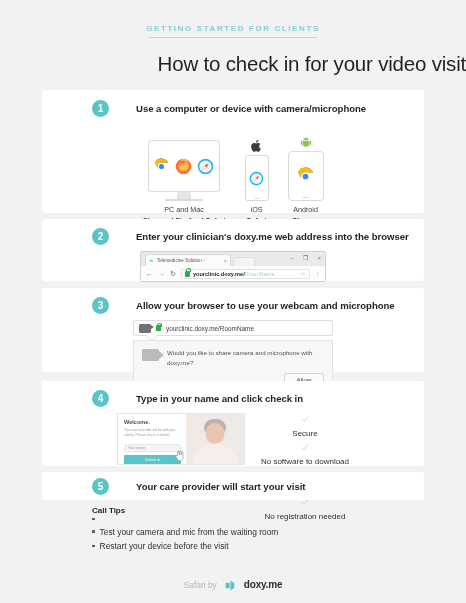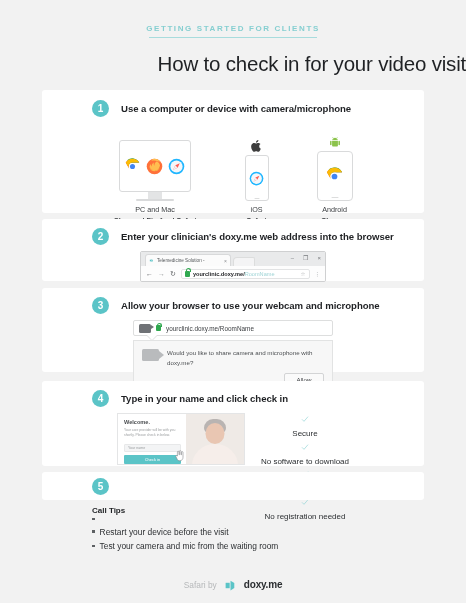--- a/index.html
+++ b/index.html
@@ -44,25 +44,25 @@
   .step-head { display: flex; align-items: center; }
   .badge {
     width: 17px; height: 17px; border-radius: 50%;
     background: #5bc4c7; color: #ffffff;
     font-size: 10px; font-weight: bold;
     display: flex; align-items: center; justify-content: center;
     flex: 0 0 auto;
   }
   .step-title {
     font-size: 9.6px; font-weight: bold; color: #1f2124;
-    margin-left: 12px; letter-spacing: -0.05px;
-  }
-
-  
-  .devices { display: flex; justify-content: center; align-items: flex-end; gap: 48px; margin-top: 7px; }
+    margin-left: 27px; letter-spacing: -0.05px;
+  }
+
+  
+  .devices { display: flex; justify-content: center; align-items: flex-end; gap: 19px; margin-top: 7px; }
   .dev { display: flex; flex-direction: column; align-items: center; }
   .dev-label { margin-top: 4px; text-align: center; font-size: 7.2px; color: #3a3d40; line-height: 1.45; }
   .dev-label b { font-weight: bold; }
   .dev-label .reg { font-weight: normal; }
 
   .monitor-screen {
     width: 72px; height: 52px; border: 1.6px solid #d9dadb; border-radius: 3px;
     background: #fff; display: flex; align-items: center; justify-content: center; gap: 5px;
   }
   .monitor-neck { width: 14px; height: 7px; background: #e3e4e5; margin: 0 auto; }
@@ -424,35 +424,36 @@
           </svg>
           <span class="benefit-text">No registration needed</span>
         </div>
       </div>
     </div>
   </div>
 
   <div class="card" style="top:472px;height:28px;display:flex;align-items:center;">
     <div class="step-head" style="padding-left:50px;">
       <div class="badge">5</div>
+      <div class="step-title">Your care provider will start your visit</div>
     </div>
   </div>
 
   <div class="tips">
     <div class="tips-title">Call Tips</div>
     <div class="tip">
       <span class="dot"></span>
     </div>
     <div class="tip">
       <span class="dot"></span>
-      <span>Restart your device before the visit</span>
+      <span>Test your camera and mic from the waiting room</span>
     </div>
     <div class="tip">
       <span class="dot"></span>
-      <span>Test your camera and mic from the waiting room</span>
+      <span>Restart your device before the visit</span>
     </div>
   </div>
 
   <div class="footer">
     <span class="footer-label">Safari by</span>
     <span class="logo-mark">
       <svg width="13" height="13" viewBox="0 0 24 24">
         <rect x="3" y="7" width="7.5" height="10" fill="#5bc4c7"></rect>
         <polygon points="12,3 12,21 19,16.5 19,7.5" fill="#5bc4c7"></polygon>
       </svg>

